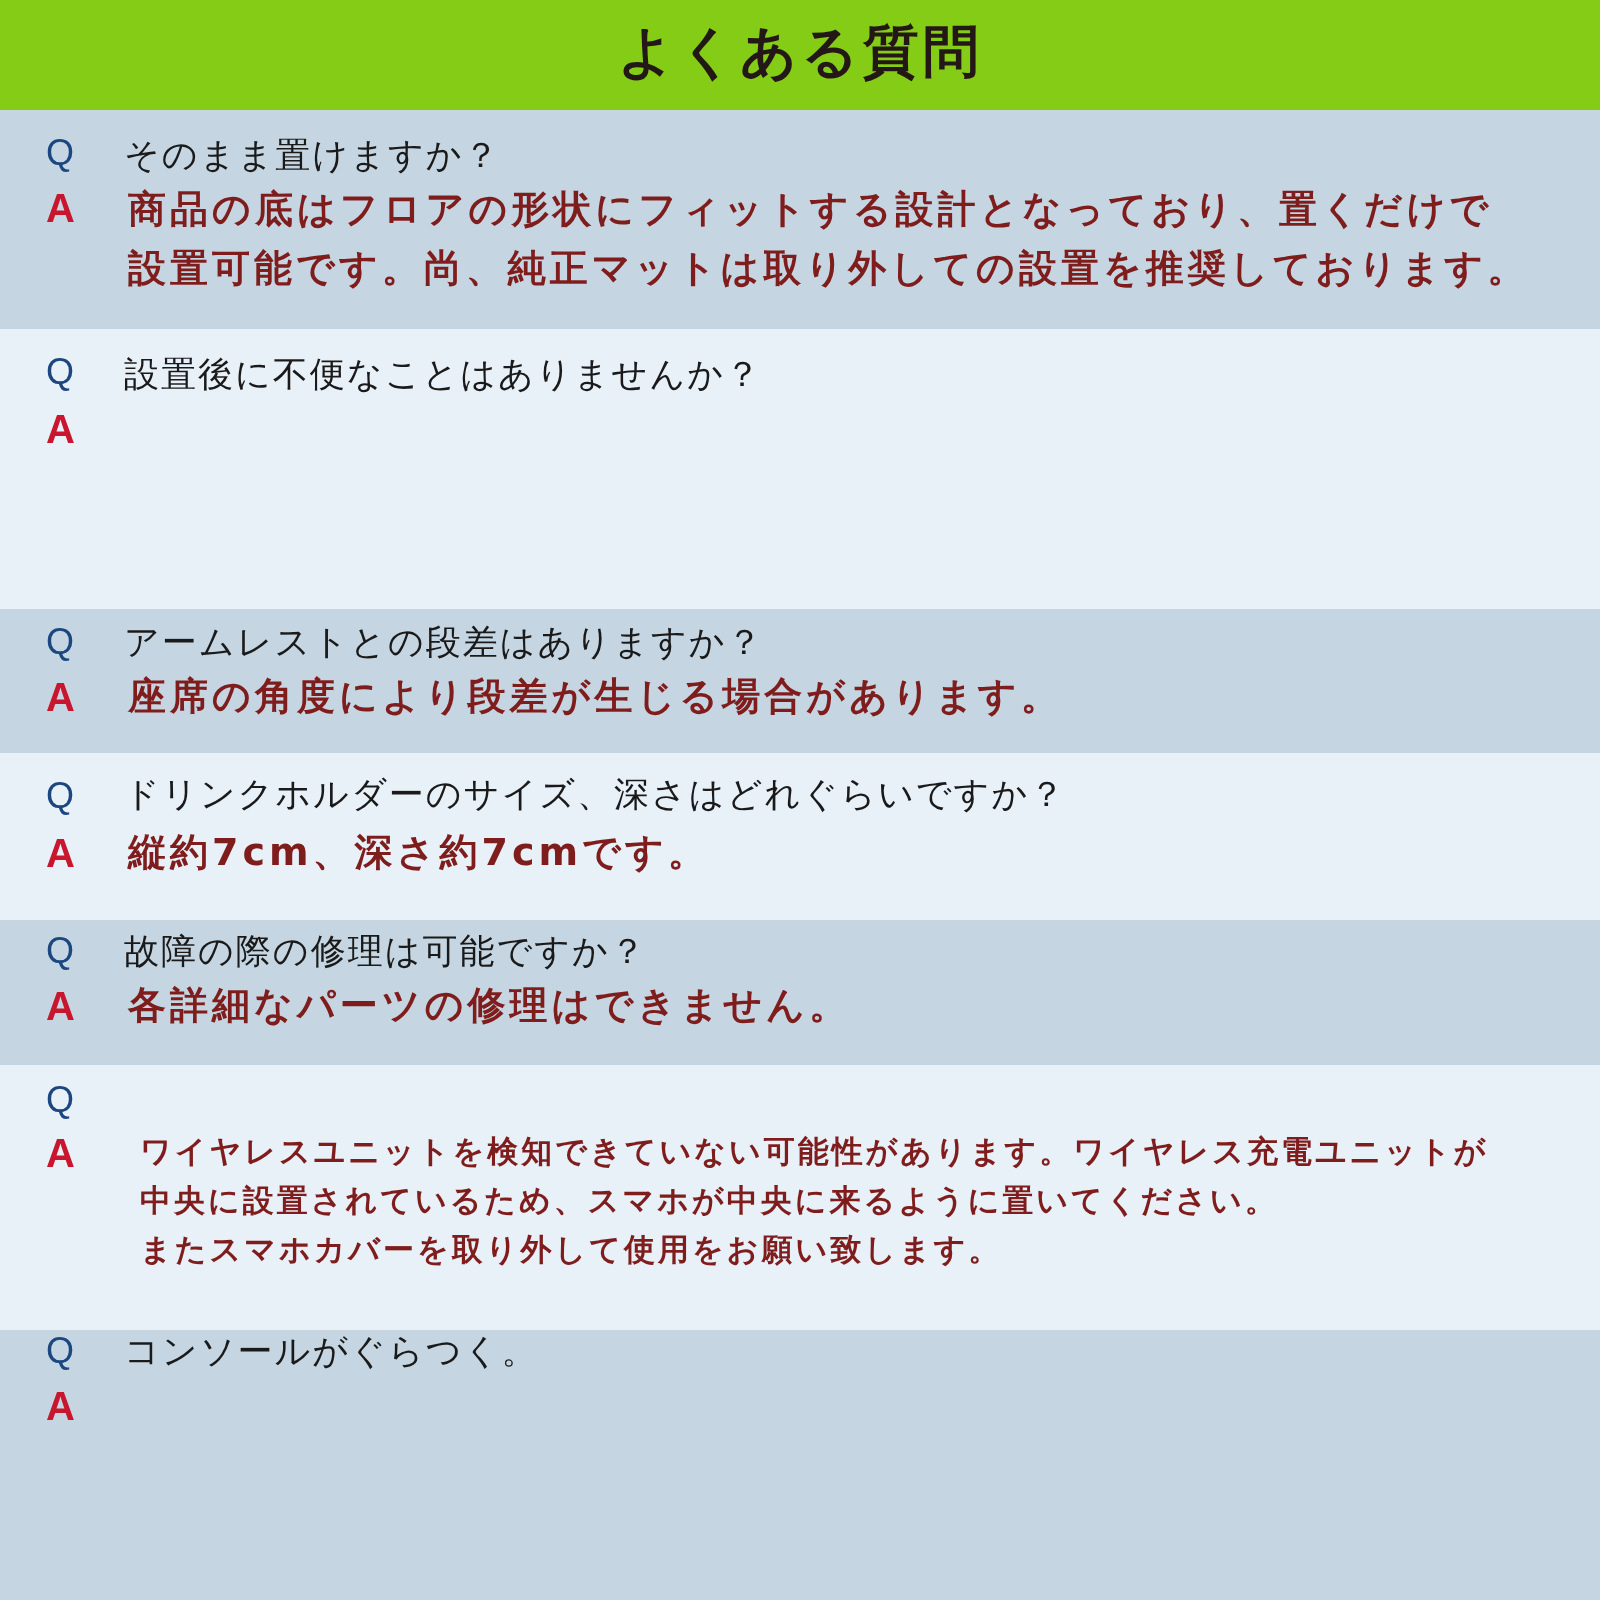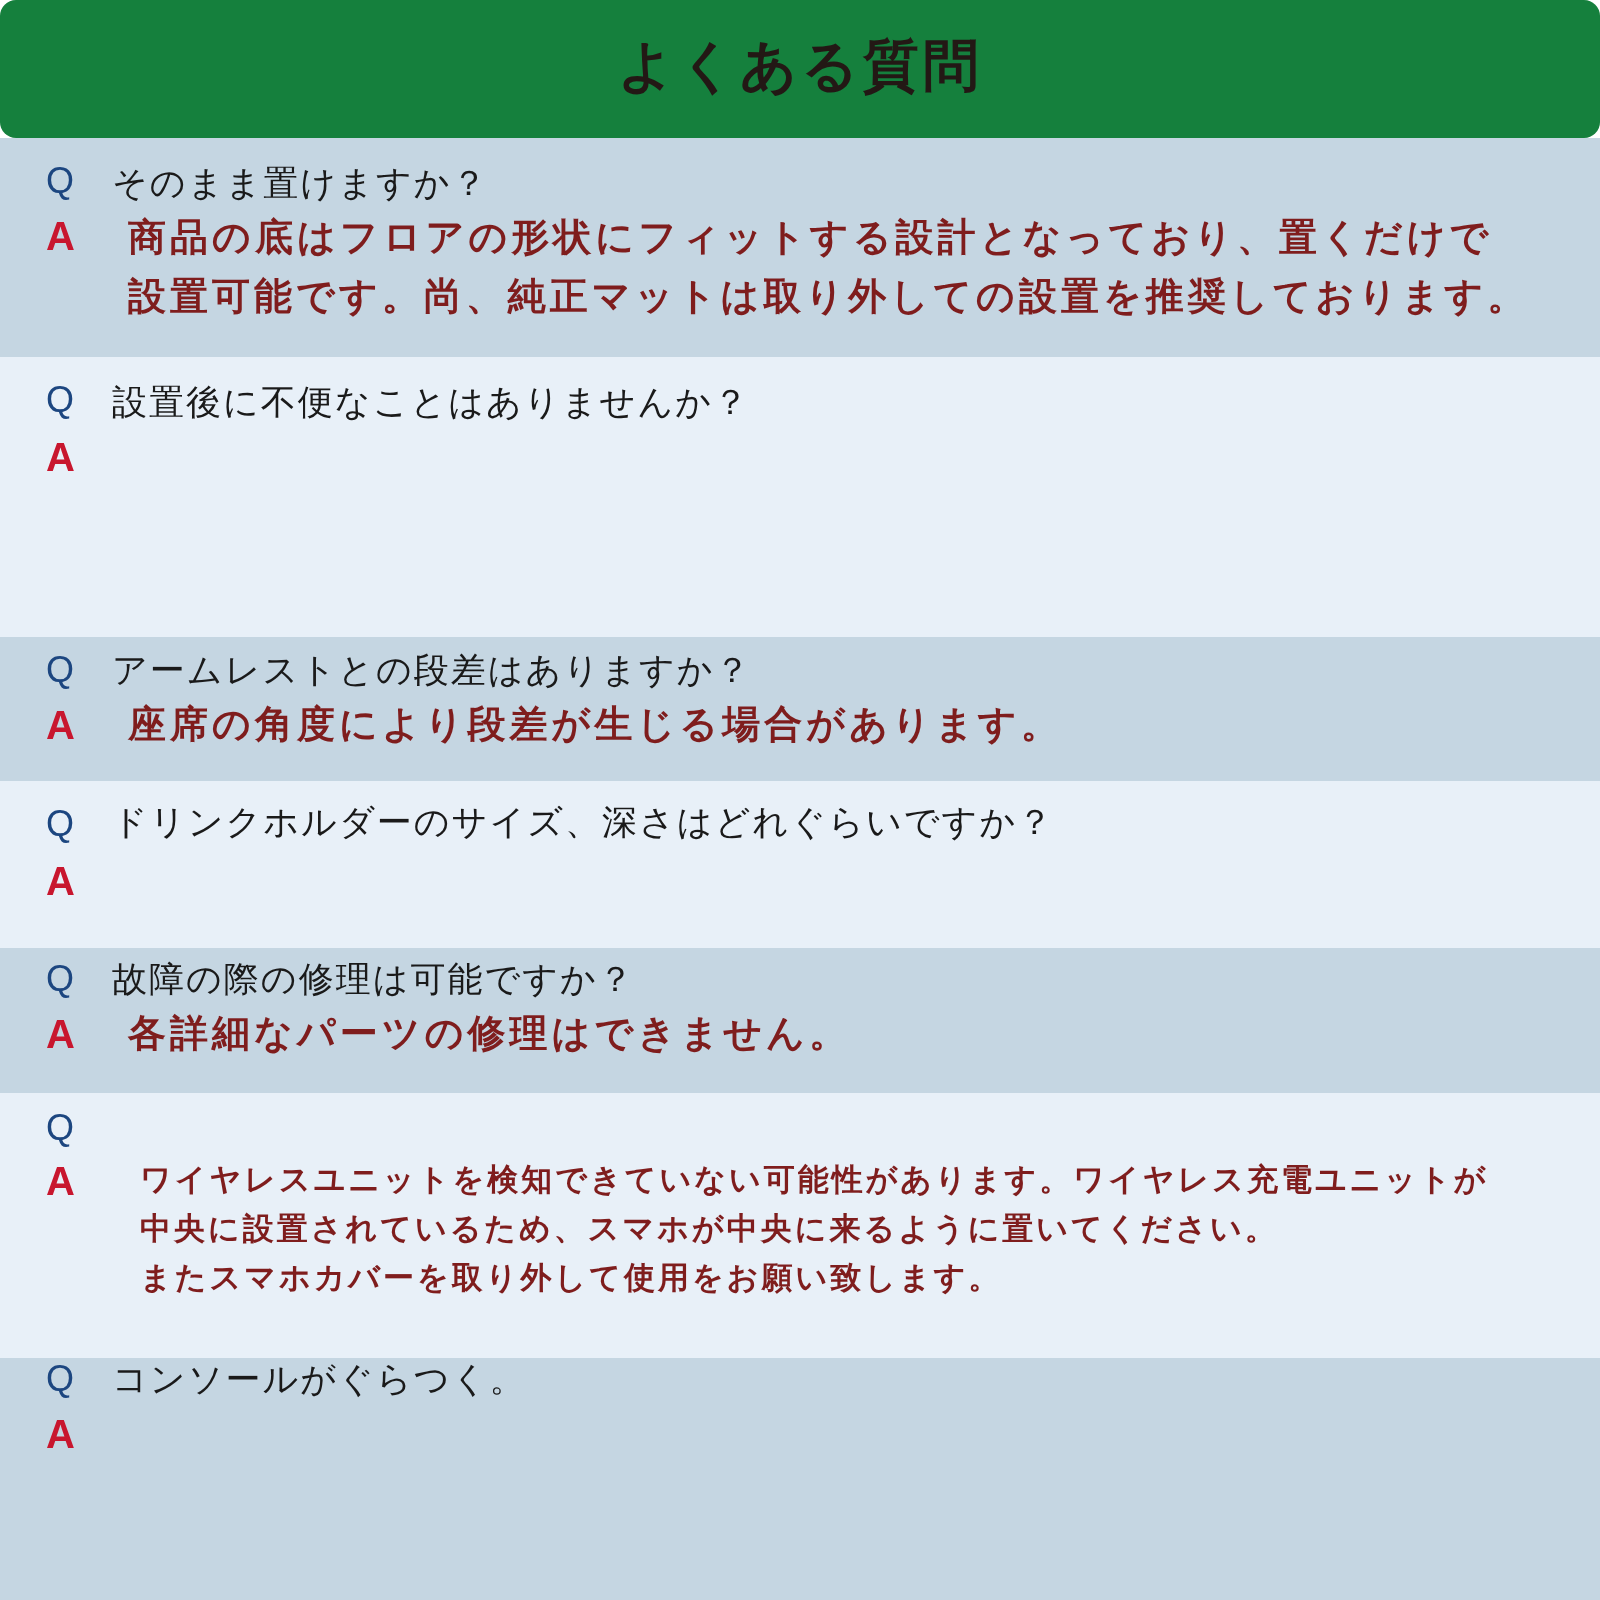--- a/index.html
+++ b/index.html
@@ -3,39 +3,39 @@
 <meta charset="utf-8">
 <style>
   html, body { margin: 0; padding: 0; }
   body {
     width: 1600px; height: 1600px; overflow: hidden;
     background: #ffffff;
     font-family: "DejaVu Sans", "Liberation Sans", sans-serif;
     color: #1a1a1a;
   }
   .title-bar {
-    height: 138px; background: #15803d;
-    display: flex; align-items: center; justify-content: center; border-radius: 16px;
+    height: 110px; background: #84cc16;
+    display: flex; align-items: center; justify-content: center;
   }
   .title {
     font-size: 56px; font-weight: bold; letter-spacing: 4px; color: #231815;
     margin-top: -4px;
   }
   .faq { position: relative; box-sizing: border-box; }
   .faq.dark { background: #c5d6e2; }
   .faq.light { background: #e8f0f8; }
   .mark {
     position: absolute; left: 46px; width: 40px;
     font-family: "Liberation Sans", sans-serif;
     font-weight: bold;
   }
   .mark.q { color: #1c4680; font-size: 36px; font-weight: normal; }
   .mark.a { color: #c8162e; font-size: 40px; }
   .qtext {
-    position: absolute; left: 112px; font-size: 35px; font-weight: normal;
+    position: absolute; left: 124px; font-size: 35px; font-weight: normal;
     color: #1a1a1a; letter-spacing: 2px; white-space: nowrap;
   }
   .atext {
     position: absolute; left: 128px; font-size: 38px; font-weight: bold;
     color: #7f1d1d; letter-spacing: 4px; line-height: 59px; white-space: pre-line;
   }
   .atext.small {
     left: 140px; font-size: 31px; letter-spacing: 3px; line-height: 49px; font-family: Liberation Mono, monospace;
   }
 </style>
@@ -64,20 +64,21 @@
   <span class="mark q" style="top:12px;">Q</span>
   <span class="qtext" style="top:10px;">アームレストとの段差はありますか？</span>
   <span class="mark a" style="top:66px;">A</span>
   <div class="atext" style="top:58px;">座席の角度により段差が生じる場合があります。</div>
 </div>
 
 <div class="faq light" style="height:167px;">
   <span class="mark q" style="top:22px;">Q</span>
   <span class="qtext" style="top:18px;">ドリンクホルダーのサイズ、深さはどれぐらいですか？</span>
   <span class="mark a" style="top:78px;">A</span>
+  <div class="atext" style="top:70px;">縦約7cm、深さ約7cmです。</div>
 </div>
 
 <div class="faq dark" style="height:145px;">
   <span class="mark q" style="top:10px;">Q</span>
   <span class="qtext" style="top:8px;">故障の際の修理は可能ですか？</span>
   <span class="mark a" style="top:64px;">A</span>
   <div class="atext" style="top:56px;">各詳細なパーツの修理はできません。</div>
 </div>
 
 <div class="faq light" style="height:265px;">

